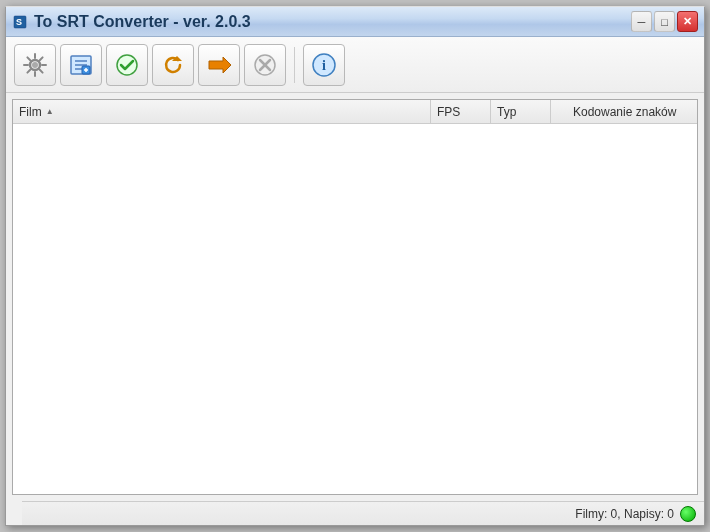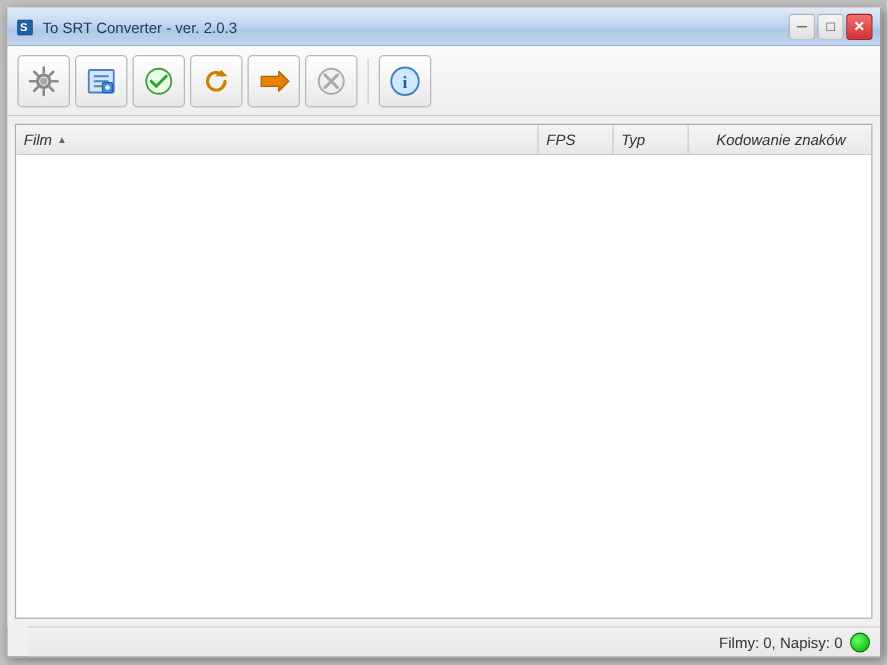--- a/index.html
+++ b/index.html
@@ -55,22 +55,22 @@
       align-items: center;
       justify-content: center;
     }
 
     .title-icon svg {
       width: 14px;
       height: 14px;
     }
 
     .title-text {
-      font-size: 12px;
-      font-weight: normal;
+      font-size: 16px;
+      font-weight: bold;
       color: #1a3a5c;
     }
 
     .title-controls {
       display: flex;
       gap: 2px;
     }
 
     .title-btn {
       width: 21px;
@@ -186,21 +186,20 @@
       overflow: hidden;
     }
 
     .list-header {
       height: 24px;
       background: linear-gradient(to bottom, #f5f5f5, #e8e8e8);
       border-bottom: 1px solid #cccccc;
       display: flex;
       align-items: center;
       padding: 0;
-      font-style: italic;
     }
 
     .list-header-cell {
       display: flex;
       align-items: center;
       height: 100%;
       padding: 0 6px;
       border-right: 1px solid #cccccc;
       font-size: 12px;
       color: #333;

